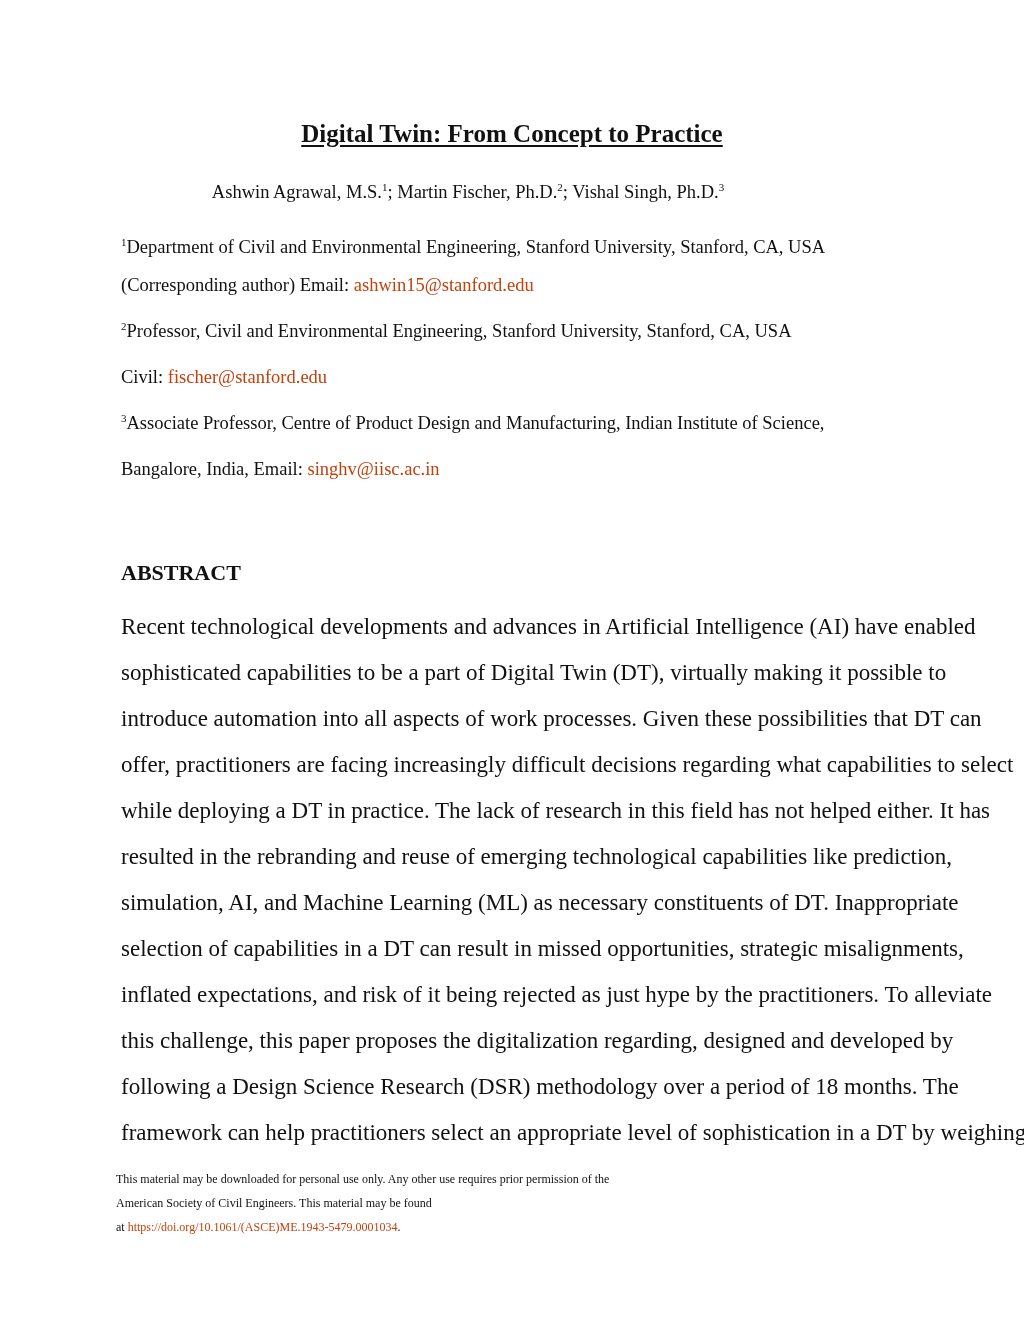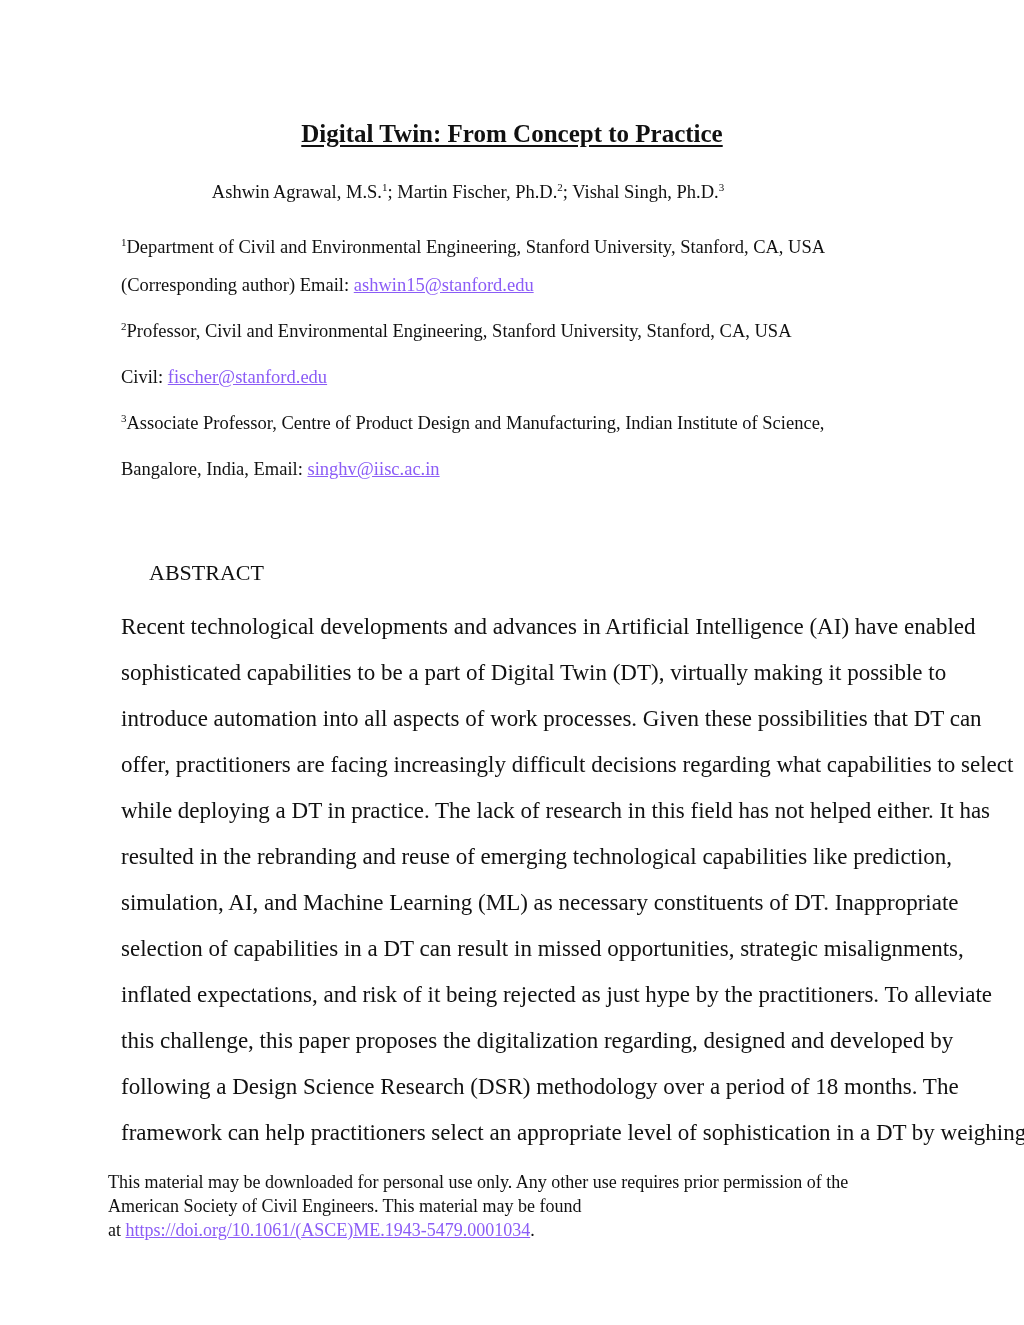--- a/index.html
+++ b/index.html
@@ -4,25 +4,25 @@
 <style>
   html, body { margin: 0; padding: 0; background: #ffffff; }
   body { width: 1024px; height: 1325px; position: relative; overflow: hidden;
          font-family: "Liberation Serif", "DejaVu Serif", serif; color: #111; }
   .title { position: absolute; top: 120px; left: 0; width: 1024px; text-align: center;
            font-size: 25px; font-weight: bold; }
   .title span { text-decoration: underline; text-underline-offset: 3px; margin-top: 19px; }
   .authors { position: absolute; top: 182px; left: 0; width: 936px; text-align: center; font-size: 18.5px; }
   .line { position: absolute; left: 121px; font-size: 18.5px; white-space: nowrap; }
   sup { font-size: 11px; vertical-align: 7px; line-height: 0; }
-  a { color: #8b5cf6; text-decoration: underline; }
-  .heading { position: absolute; top: 560px; left: 121px; font-size: 22px; font-weight: normal; margin-left: 28px; }
+  a { color: #c2410c; }
+  .heading { position: absolute; top: 560px; left: 121px; font-size: 22px; font-weight: bold; }
   .abs { position: absolute; left: 121px; width: 782px; font-size: 23px;
          text-align: justify; text-align-last: justify; white-space: nowrap; }
-  .foot { position: absolute; left: 108px; font-size: 18px; white-space: nowrap; }
+  .foot { position: absolute; left: 116px; font-size: 12px; white-space: nowrap; }
 </style>
 </head>
 <body>
 
 <div class="title"><span>Digital Twin: From Concept to Practice</span></div>
 
 <div class="authors">
   <span>Ashwin Agrawal, M.S.</span><sup>1</sup><span>; </span><span>Martin Fischer, Ph.D.</span><sup>2</sup><span>; </span><span>Vishal Singh, Ph.D.</span><sup>3</sup>
 </div>
 

